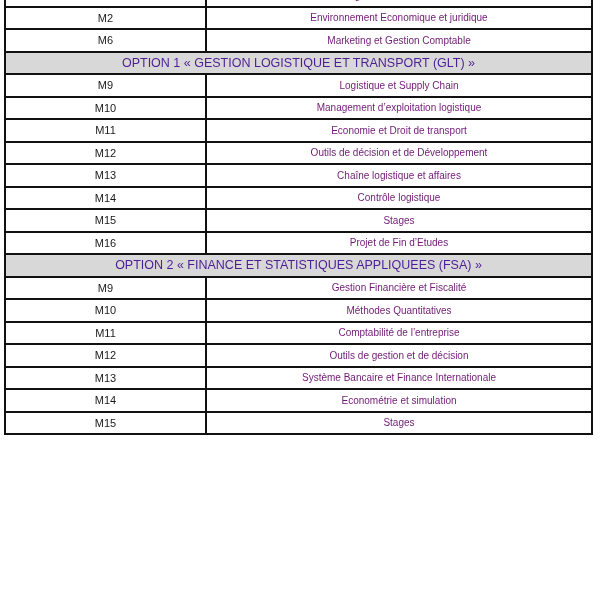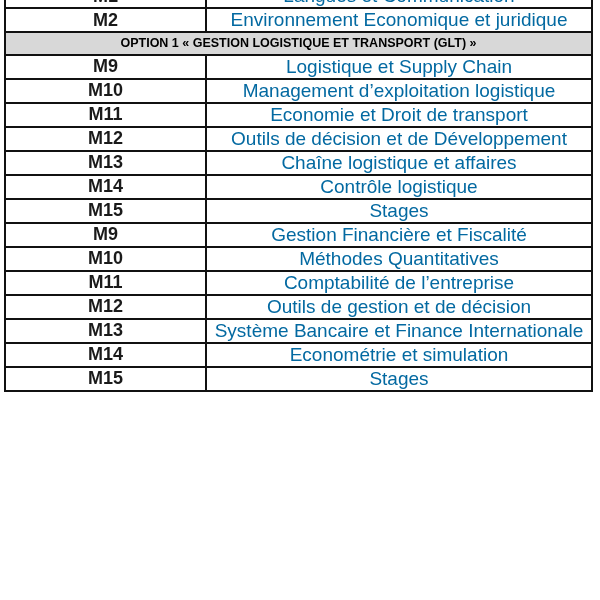--- a/index.html
+++ b/index.html
@@ -1,33 +1,37 @@
 <!DOCTYPE html>
 <html><head>
   <meta charset="utf-8">
   <style>
     html, body { margin: 0; padding: 0; background: #ffffff; }
     body { width: 600px; height: 600px; overflow: hidden; position: relative; font-family: "Liberation Sans", sans-serif; }
     .tbl { position: absolute; left: 4px; top: -17px; width: 589px; border-collapse: collapse; table-layout: fixed; }
-    .tbl td { border: 2.5px solid #111; height: 20.5px; padding: 0; text-align: center; vertical-align: middle; font-size: 19px; color: #0369a1; white-space: nowrap; overflow: hidden; }
-    .tbl td.code { width: 199px; font-weight: bold; color: #1a1a1a; font-size: 18px; }
-    .tbl tr.opt td { background: #d8d8d8; font-weight: bold; font-size: 12.5px; color: #000000; }
+    .tbl td { border: 2.5px solid #111; height: 20.5px; padding: 0; text-align: center; vertical-align: middle; font-size: 10px; color: #701a75; white-space: nowrap; overflow: hidden; }
+    .tbl td.code { width: 199px; font-weight: normal; color: #1a1a1a; font-size: 11px; }
+    .tbl tr.opt td { background: #d8d8d8; font-weight: normal; font-size: 12.5px; color: #4c1d95; }
   </style>
 </head>
 <body>
 
 <table class="tbl">
   <tbody id="tbody">
       <tr>
         <td class="code">M1</td>
         <td>Langues et Communication</td>
       </tr>
       <tr>
         <td class="code">M2</td>
         <td>Environnement Economique et juridique</td>
+      </tr>
+      <tr>
+        <td class="code">M6</td>
+        <td>Marketing et Gestion Comptable</td>
       </tr>
       <tr class="opt">
         <td colspan="2">OPTION 1 « GESTION LOGISTIQUE ET TRANSPORT (GLT) »</td>
       </tr>
       <tr>
         <td class="code">M9</td>
         <td>Logistique et Supply Chain</td>
       </tr>
       <tr>
         <td class="code">M10</td>
@@ -47,20 +51,27 @@
       </tr>
       <tr>
         <td class="code">M14</td>
         <td>Contrôle logistique</td>
       </tr>
       <tr>
         <td class="code">M15</td>
         <td>Stages</td>
       </tr>
       <tr>
+        <td class="code">M16</td>
+        <td>Projet de Fin d’Etudes</td>
+      </tr>
+      <tr class="opt">
+        <td colspan="2">OPTION 2 « FINANCE ET STATISTIQUES APPLIQUEES (FSA) »</td>
+      </tr>
+      <tr>
         <td class="code">M9</td>
         <td>Gestion Financière et Fiscalité</td>
       </tr>
       <tr>
         <td class="code">M10</td>
         <td>Méthodes Quantitatives</td>
       </tr>
       <tr>
         <td class="code">M11</td>
         <td>Comptabilité de l’entreprise</td>

